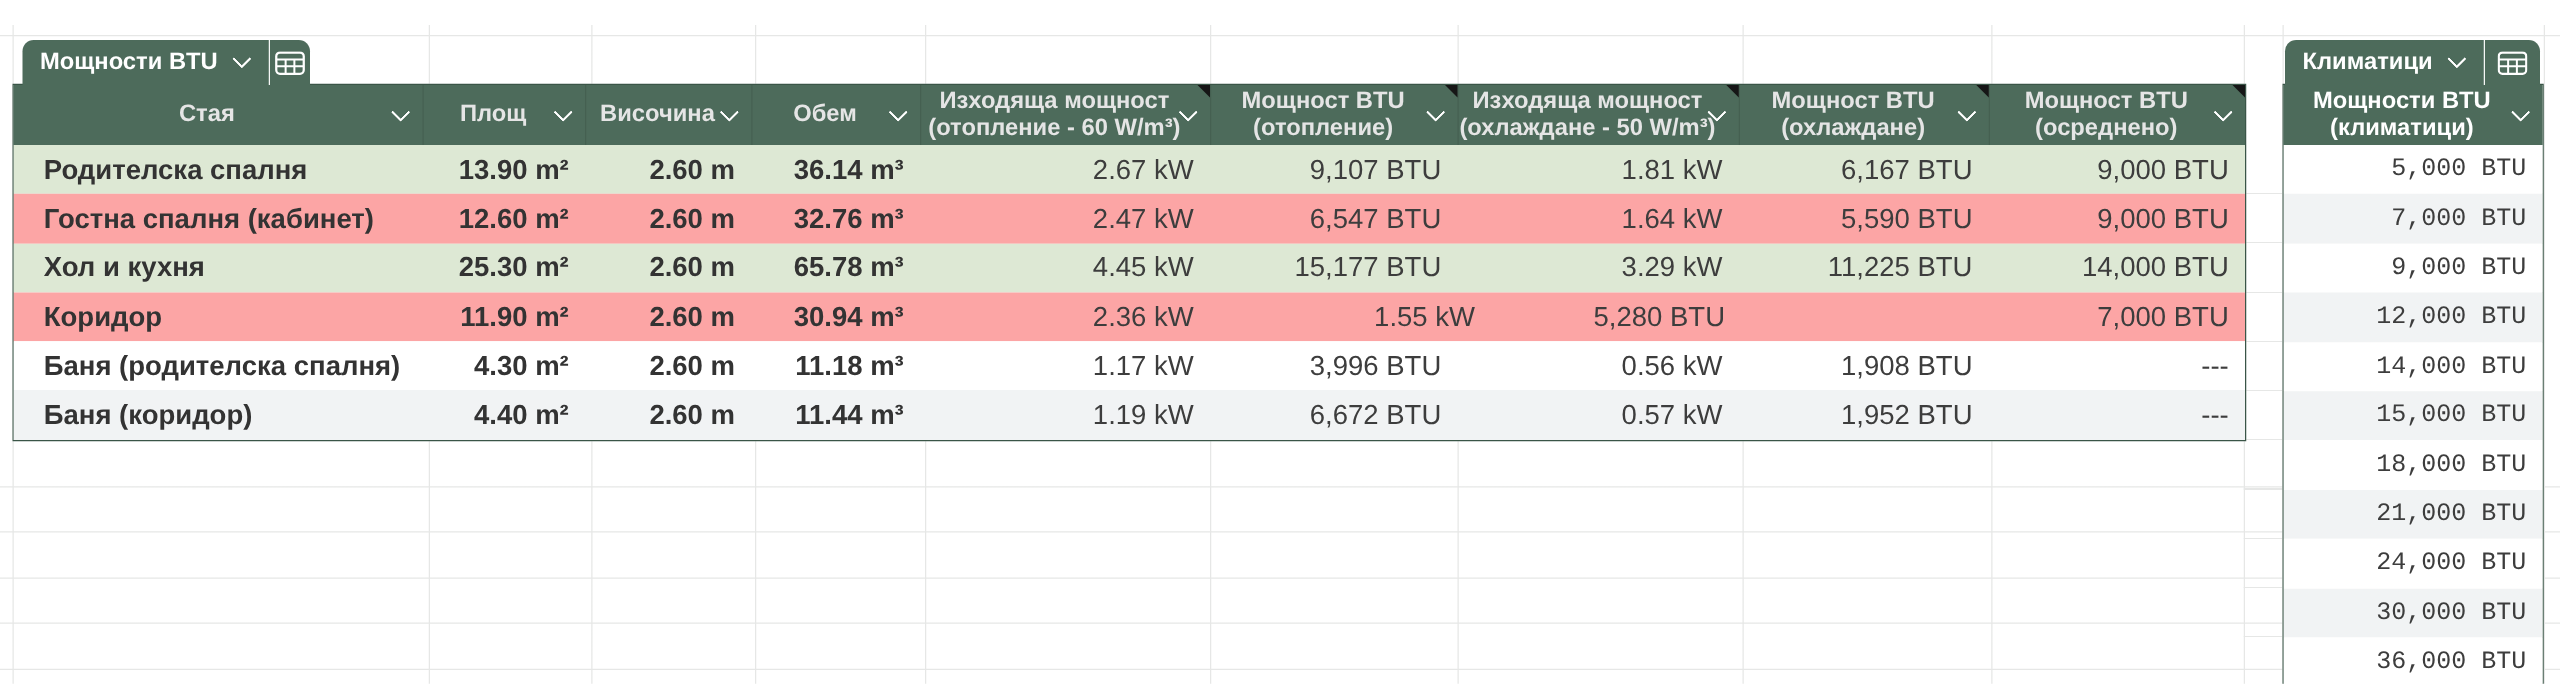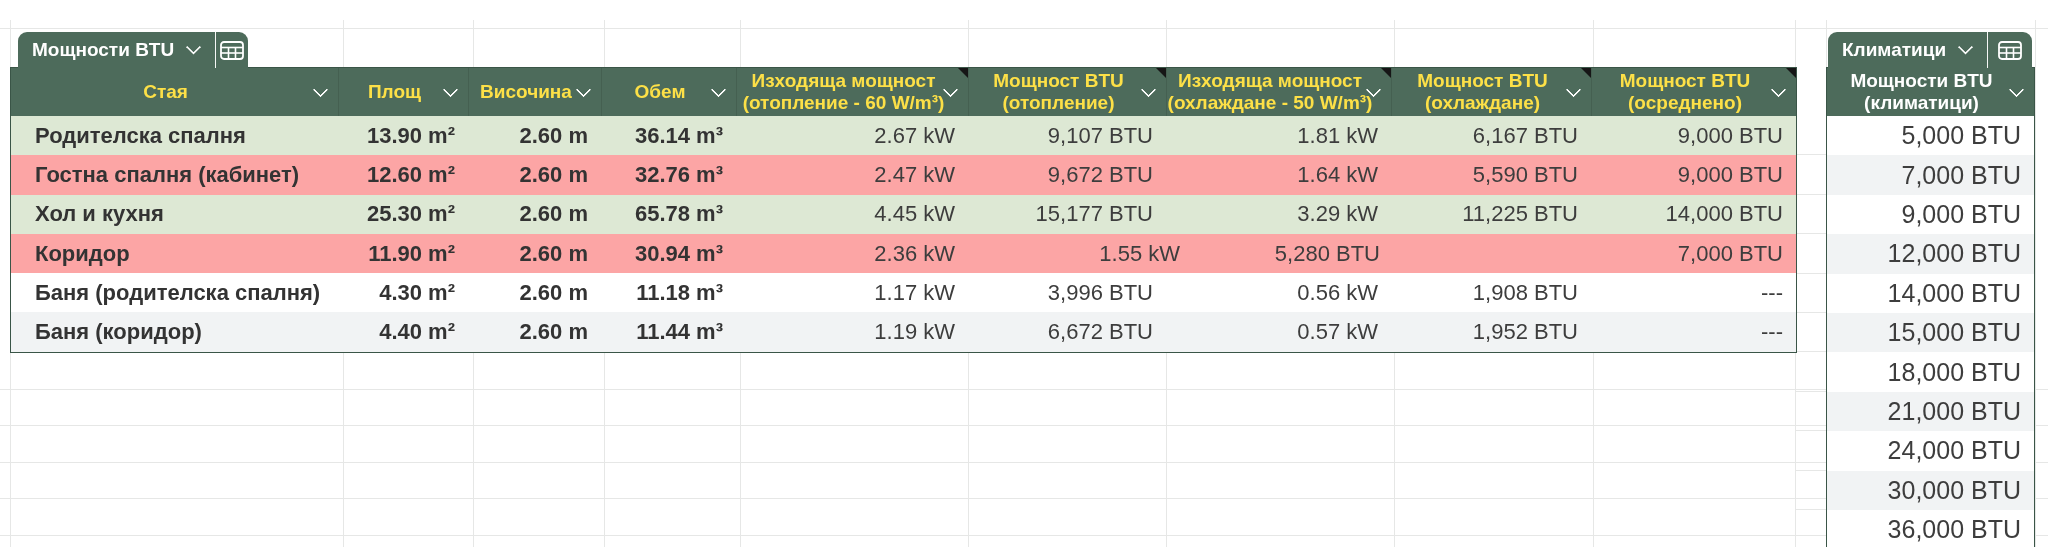--- a/index.html
+++ b/index.html
@@ -40,21 +40,21 @@
   .tab-label{font-size:19px;font-weight:bold;white-space:nowrap;}
   .chev-inline{display:inline-block;width:9px;height:9px;border-right:2.4px solid #fff;
        border-bottom:2.4px solid #fff;transform:rotate(45deg) translate(-1px,-1px);
        margin:0 0 4px 14px;border-radius:1px;flex:0 0 auto;}
   .tab-sep{align-self:stretch;width:1px;background:rgba(255,255,255,.95);margin-left:16px;flex:0 0 auto;}
   .tab-icon{display:flex;align-items:center;justify-content:center;flex:1;}
 
   
   .mtable{position:absolute;left:10px;top:47px;width:1785px;z-index:2;
           border:1.5px solid #3a5547;box-sizing:content-box;background:#fff;}
-  .mhead{display:flex;height:48px;background:#4d6b5b;color:#fde047;}
+  .mhead{display:flex;height:48px;background:#4d6b5b;color:#e5e5e5;}
   .hc{position:relative;display:flex;flex-direction:column;align-items:center;
       justify-content:center;box-sizing:border-box;padding:0 24px 0 6px;}
   .hc + .hc{border-left:1px solid rgba(0,0,0,.10);}
   .hl1,.hl2{font-size:19px;font-weight:bold;line-height:22px;white-space:nowrap;}
   .chev{position:absolute;right:12px;top:50%;width:9px;height:9px;
         border-right:2.4px solid #fff;border-bottom:2.4px solid #fff;
         transform:translateY(-70%) rotate(45deg);border-radius:1px;}
   .notch{position:absolute;top:0;right:0;width:0;height:0;
          border-top:10px solid #161616;border-left:10px solid transparent;}
   .trow{display:flex;height:39.3px;}
@@ -69,21 +69,21 @@
   .r-white{background:#ffffff;}
   .r-gray{background:#f1f3f4;}
 
   
   .actable{position:absolute;left:1826px;top:47px;width:209px;z-index:2;
            border:1.5px solid #3a5547;box-sizing:border-box;background:#fff;}
   .achead{position:relative;display:flex;flex-direction:column;align-items:center;
           justify-content:center;height:48px;background:#4d6b5b;color:#fff;
           box-sizing:border-box;padding-right:18px;}
   .acrow{display:flex;align-items:center;justify-content:flex-end;height:39.4px;
-         box-sizing:border-box;padding-right:13px;font-size:25px;color:#3d3d3d;}
+         box-sizing:border-box;padding-right:13px;font-size:20px;color:#3d3d3d;font-family:Liberation Mono, monospace;}
 </style>
 </head>
 <body>
 
 <div class="sheet">
   <div class="gapgrid"></div>
 
   <div class="tab tab-main">
     <span class="tab-label">Мощности BTU</span>
     <span class="chev-inline"></span>
@@ -174,21 +174,21 @@
       <div class="cell num c7">1.81 kW</div>
       <div class="cell num c8">6,167 BTU</div>
       <div class="cell num c9">9,000 BTU</div>
     </div>
     <div class="trow r-off">
       <div class="cell room c1">Гостна спалня (кабинет)</div>
       <div class="cell num bold c2">12.60 m²</div>
       <div class="cell num bold c3">2.60 m</div>
       <div class="cell num bold c4">32.76 m³</div>
       <div class="cell num c5">2.47 kW</div>
-      <div class="cell num c6">9,672 BTU</div>
+      <div class="cell num c6">6,547 BTU</div>
       <div class="cell num c7">1.64 kW</div>
       <div class="cell num c8">5,590 BTU</div>
       <div class="cell num c9">9,000 BTU</div>
     </div>
     <div class="trow r-green">
       <div class="cell room c1">Хол и кухня</div>
       <div class="cell num bold c2">25.30 m²</div>
       <div class="cell num bold c3">2.60 m</div>
       <div class="cell num bold c4">65.78 m³</div>
       <div class="cell num c5">4.45 kW</div>

